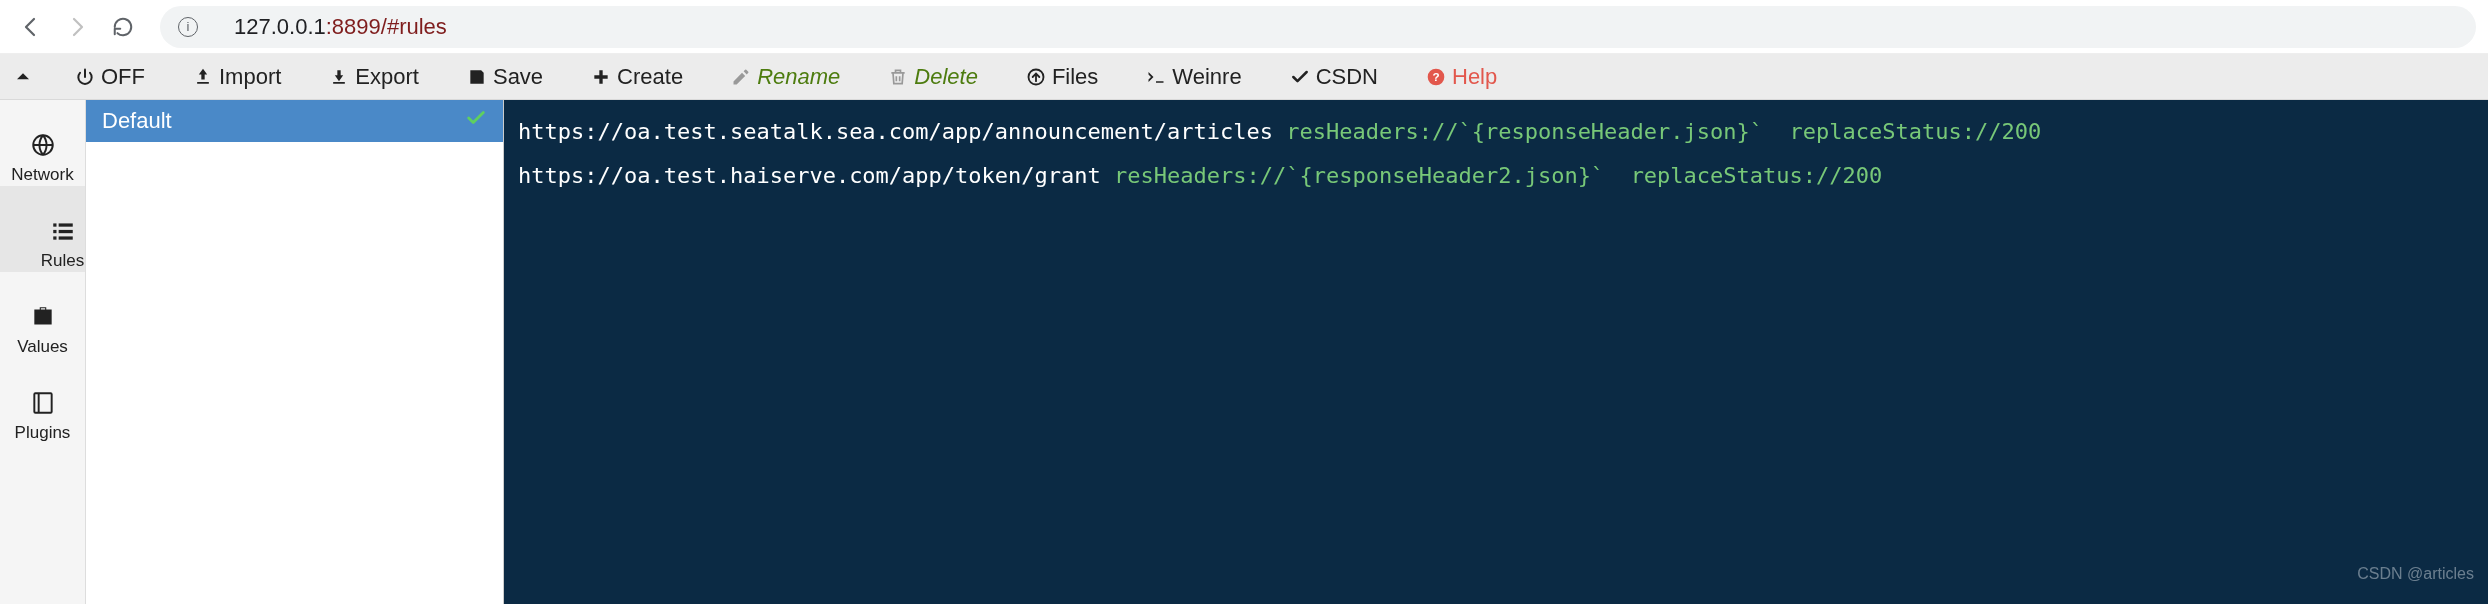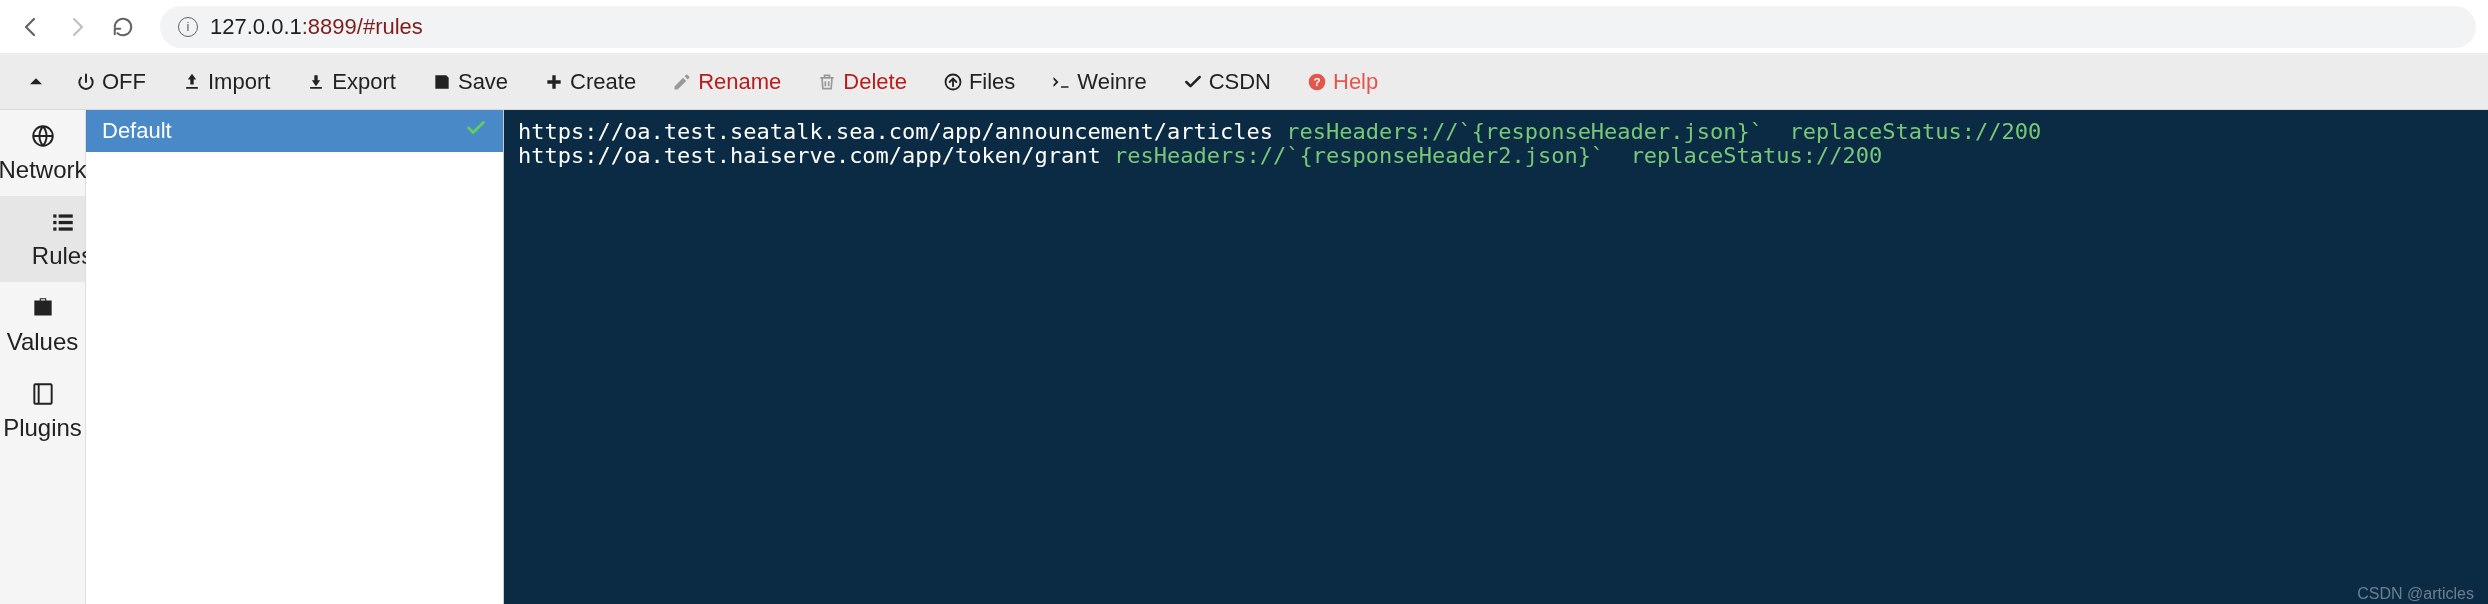--- a/index.html
+++ b/index.html
@@ -52,44 +52,45 @@
     align-items: center;
     justify-content: center;
     font-size: 13px;
     color: #5f6368;
   }
   .url-text {
     font-size: 22px;
     color: #202124;
     display: flex;
     align-items: center;
+    margin-left: 24px;
   }
   .url-host { color: #202124; }
   .url-rest { color: #7f1d1d; }
   
   .toolbar {
-    height: 56px;
+    height: 46px;
     background: #ececec;
     border-bottom: 1px solid #d9d9d9;
     display: flex;
     align-items: center;
-    padding: 0 16px;
-    gap: 4px;
+    padding: 0 3px;
+    gap: 16px;
   }
   .tb-btn {
     display: flex;
     align-items: center;
     gap: 6px;
     padding: 0 16px;
     height: 100%;
     font-size: 22px;
     color: #222;
     cursor: pointer;
   }
-  .tb-btn.disabled { color: #b91c1c; }
+  .tb-btn.disabled { color: #4d7c0f; font-style: italic; }
   .tb-btn.help { color: #e2574c; }
   .tb-icon {
     display: inline-flex;
     align-items: center;
     justify-content: center;
   }
   .caret-btn {
     width: 40px;
     display: flex;
     align-items: center;
@@ -108,23 +109,23 @@
     background: #f5f5f5;
     border-right: 1px solid #ddd;
     display: flex;
     flex-direction: column;
   }
   .side-item {
     height: 86px;
     display: flex;
     flex-direction: column;
     align-items: center;
-    justify-content: center;
+    justify-content: flex-end;
     gap: 6px;
-    font-size: 24px;
+    font-size: 17px;
     color: #222;
     cursor: pointer;
     border-bottom: 1px solid transparent;
   }
   .side-item.active {
     background: #e6e6e6;
     padding-left: 40px;
   }
   .side-icon {
     width: 28px;
@@ -154,21 +155,21 @@
   .check-icon {
     color: #5fd05f;
   }
   
   .editor {
     flex: 1;
     background: #0b2a44;
     padding: 10px 14px;
     font-family: Menlo, Consolas, monospace;
     font-size: 22px;
-    line-height: 24px;
+    line-height: 44px;
     color: #fff;
     white-space: pre;
     overflow: auto;
     position: relative;
   }
   .cls-url { color: #ffffff; }
   .cls-key { color: #78c878; }
   .watermark {
     position: absolute;
     right: 14px;

